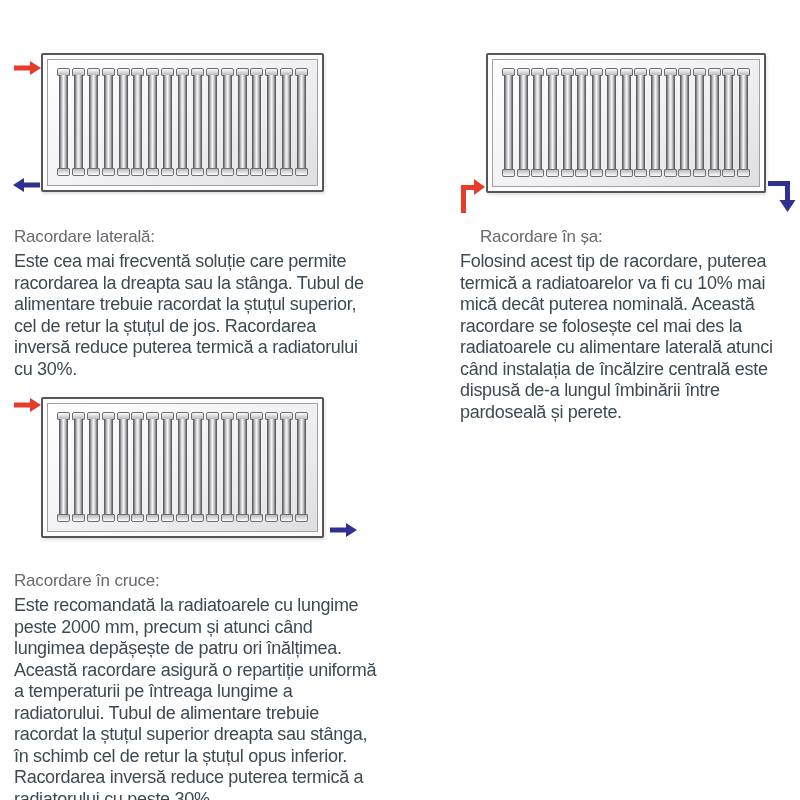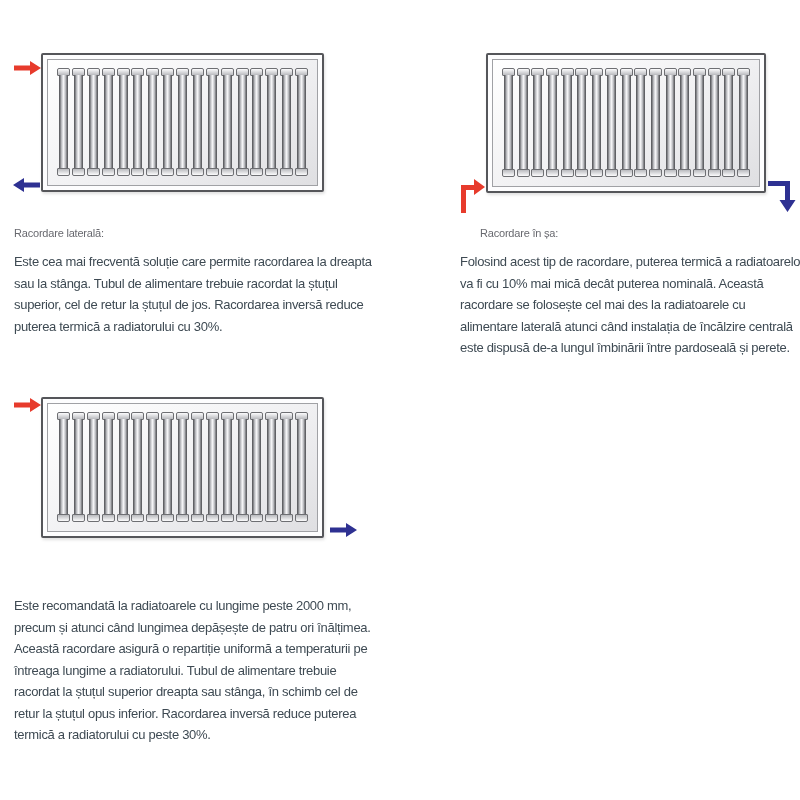--- a/index.html
+++ b/index.html
@@ -5,25 +5,25 @@
   html,body { margin:0; padding:0; background:#ffffff; }
   .page {
     position:relative; width:800px; height:800px; background:#fff;
     font-family:"Liberation Sans", sans-serif; overflow:hidden;
   }
   .abs { position:absolute; }
 
   
   .heading {
     color:var(--heading-color,#68696f);
-    font-size:11px; letter-spacing:-0.2px; font-weight:400; margin:0;
+    font-size:17px; letter-spacing:-0.2px; font-weight:400; margin:0;
   }
   .body-text {
     color:var(--body-color,#3e4a53);
-    font-size:13px; line-height:21.5px; letter-spacing:-0.3px;
+    font-size:18px; line-height:21.5px; letter-spacing:-0.3px;
     font-weight:400; margin:0;
   }
 
   
   .radiator {
     box-sizing:border-box;
     border:2px solid #55565a;
     background:#fdfdfe;
     padding:4px;
     border-radius:2px;
@@ -377,15 +377,16 @@
         </div>
     </div>
   </div>
 
   <span class="abs arrow return" style="left:330px; top:523px;">
     <svg width="27" height="14" viewBox="0 0 27 14">
         <path d="M0,4.5 H16 V0 L27,7 L16,14 V9.5 H0 Z"></path>
       </svg>
   </span>
 
+  <h2 class="abs heading" style="left:14px; top:571px;">Racordare în cruce:</h2>
   <p class="abs body-text" style="left:14px; top:595px; width:364px;">Este recomandată la radiatoarele cu lungime peste 2000 mm, precum și atunci când lungimea depășește de patru ori înălțimea. Această racordare asigură o repartiție uniformă a temperaturii pe întreaga lungime a radiatorului. Tubul de alimentare trebuie racordat la ștuțul superior dreapta sau stânga, în schimb cel de retur la ștuțul opus inferior. Racordarea inversă reduce puterea termică a radiatorului cu peste 30%.</p>
 
 </div>
 
 </body></html>

